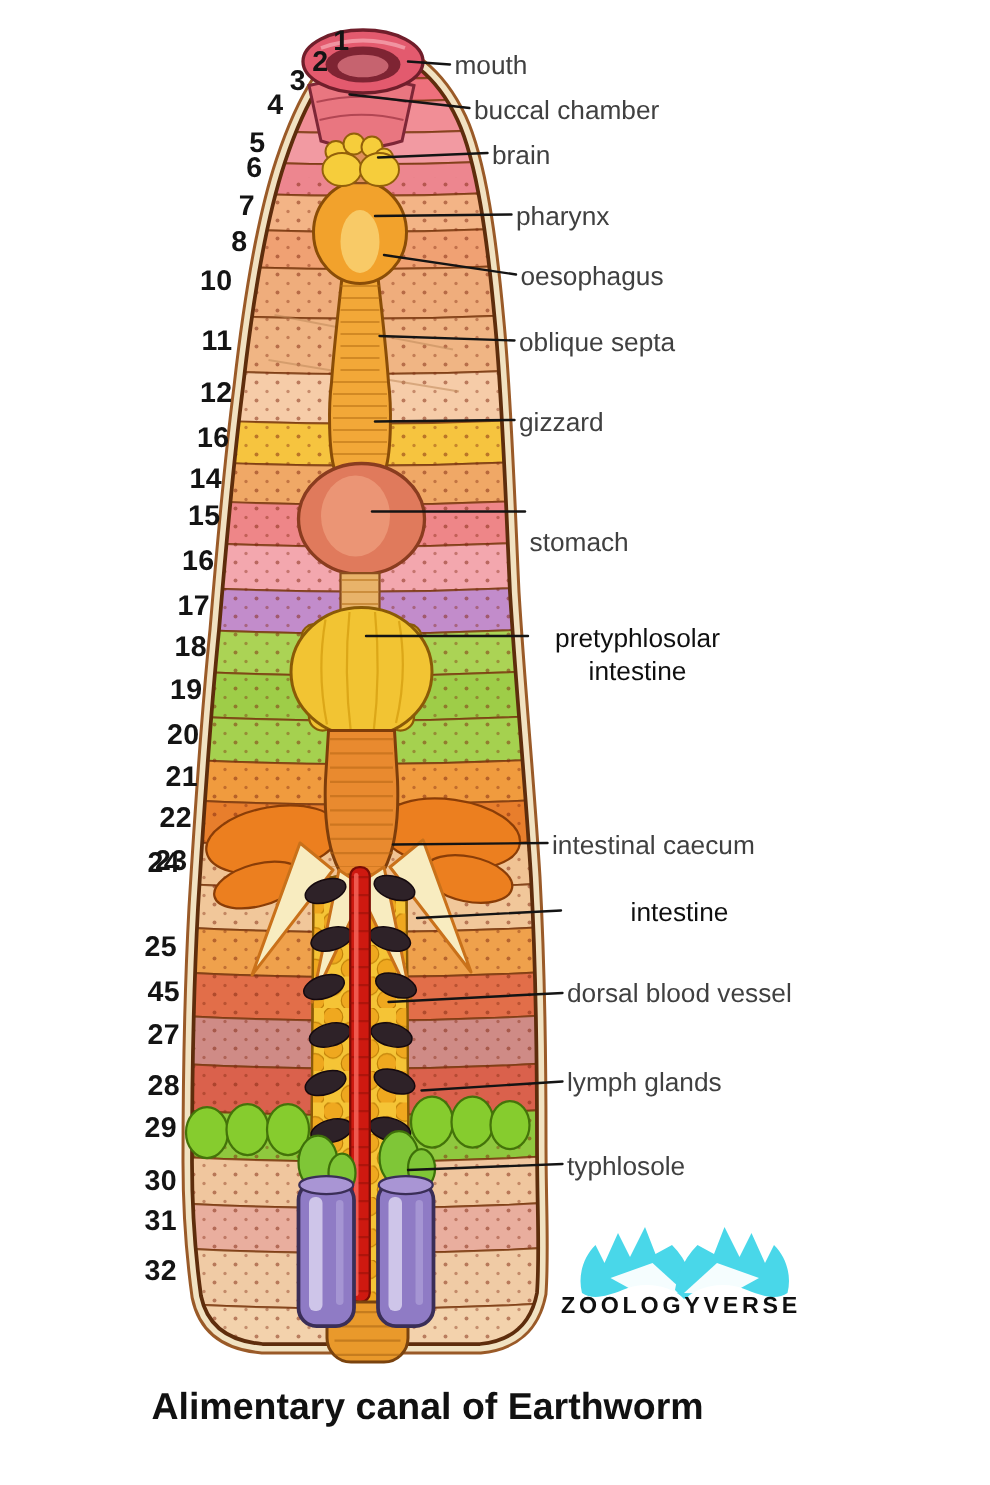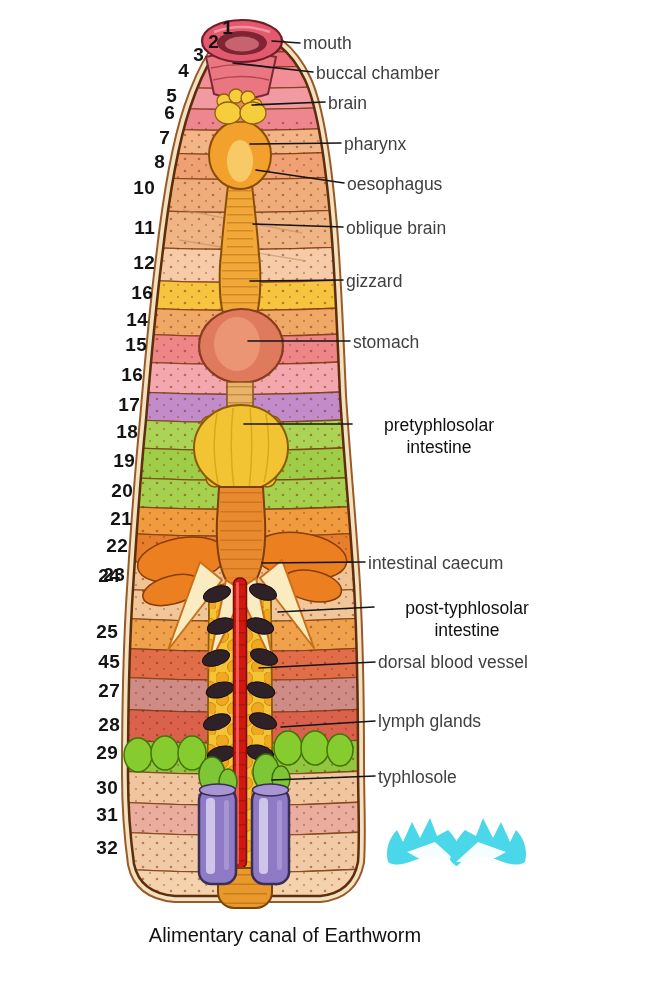--- a/index.html
+++ b/index.html
@@ -2,27 +2,27 @@
 <html style="--logo-cyan: #49D7E9; --vessel-red: #CE1910; --typhlosole-green: #7FC637; --body-base: #F4C89C; --ink: #141414;"><head>
 <meta charset="utf-8">
 <style>
   html,body{margin:0;padding:0;background:#fff;}
   .canvas{position:relative;width:660px;height:990px;background:#fff;overflow:hidden;
           font-family:"Liberation Sans",sans-serif;color:#121212;}
   .art{position:absolute;left:0;top:0;}
   .segnum{position:absolute;width:48px;text-align:right;font-weight:700;font-size:19px;
           line-height:24px;color:#141414;letter-spacing:.3px;}
   .lbl{position:absolute;font-size:17.5px;line-height:22px;color:#404040;white-space:nowrap;}
-  .lbl-block{position:absolute;font-size:17.5px;line-height:22px;color:#0f0f0f;text-align:center;margin-left:14px;}
+  .lbl-block{position:absolute;font-size:17.5px;line-height:22px;color:#0f0f0f;text-align:center;}
   .brand-name{position:absolute;left:374px;top:862px;width:156px;text-align:center;
               font-weight:800;font-size:15.5px;letter-spacing:2.5px;color:#101010;}
   .brand-url{position:absolute;left:368px;top:886px;width:168px;text-align:center;
              font-family:"Liberation Serif",serif;font-size:14.5px;color:#141414;}
   .fig-title{position:absolute;left:85px;top:924px;width:400px;text-align:center;
-             font-weight:400;font-size:20px;color:#111;}
+             font-weight:700;font-size:25px;color:#111;}
 </style>
 </head>
 <body>
 
 <div class="canvas">
 
   <svg class="art" width="660" height="990" viewBox="0 0 660 990">
     <defs>
       <path id="bodyPath" d="M 240,30 C 270,32 292,52 305,80 C 318,108 325,160 330,215
         C 335,268 337,330 340,395 C 344,460 350,520 354,585 C 357,640 358,700 358,760
@@ -291,33 +291,33 @@
     <span class="segnum" style="left:70px;top:803px">31</span>
     <span class="segnum" style="left:70px;top:836px">32</span>
   </div>
 
   <div>
     <div class="lbl" style="left:303px;top:32px">mouth</div>
     <div class="lbl" style="left:316px;top:62px">buccal chamber</div>
     <div class="lbl" style="left:328px;top:92px">brain</div>
     <div class="lbl" style="left:344px;top:133px">pharynx</div>
     <div class="lbl" style="left:347px;top:173px">oesophagus</div>
-    <div class="lbl" style="left:346px;top:217px">oblique brain</div>
+    <div class="lbl" style="left:346px;top:217px">oblique septa</div>
     <div class="lbl" style="left:346px;top:270px">gizzard</div>
-    <div class="lbl" style="left:353px;top:331px">stomach</div>
+    <div class="lbl" style="left:353px;top:350px">stomach</div>
     <div class="lbl-block" style="left:350px;top:414px;width:150px">
       <div>pretyphlosolar</div>
       <div>intestine</div>
     </div>
     <div class="lbl" style="left:368px;top:552px">intestinal caecum</div>
     <div class="lbl-block" style="left:374px;top:597px;width:158px">
-      <div>post-typhlosolar</div>
       <div>intestine</div>
     </div>
     <div class="lbl" style="left:378px;top:651px">dorsal blood vessel</div>
     <div class="lbl" style="left:378px;top:710px">lymph glands</div>
     <div class="lbl" style="left:378px;top:766px">typhlosole</div>
   </div>
 
+  <div class="brand-name">ZOOLOGYVERSE</div>
 
   <div class="fig-title">Alimentary canal of Earthworm</div>
 
 </div>
 
 </body></html>

